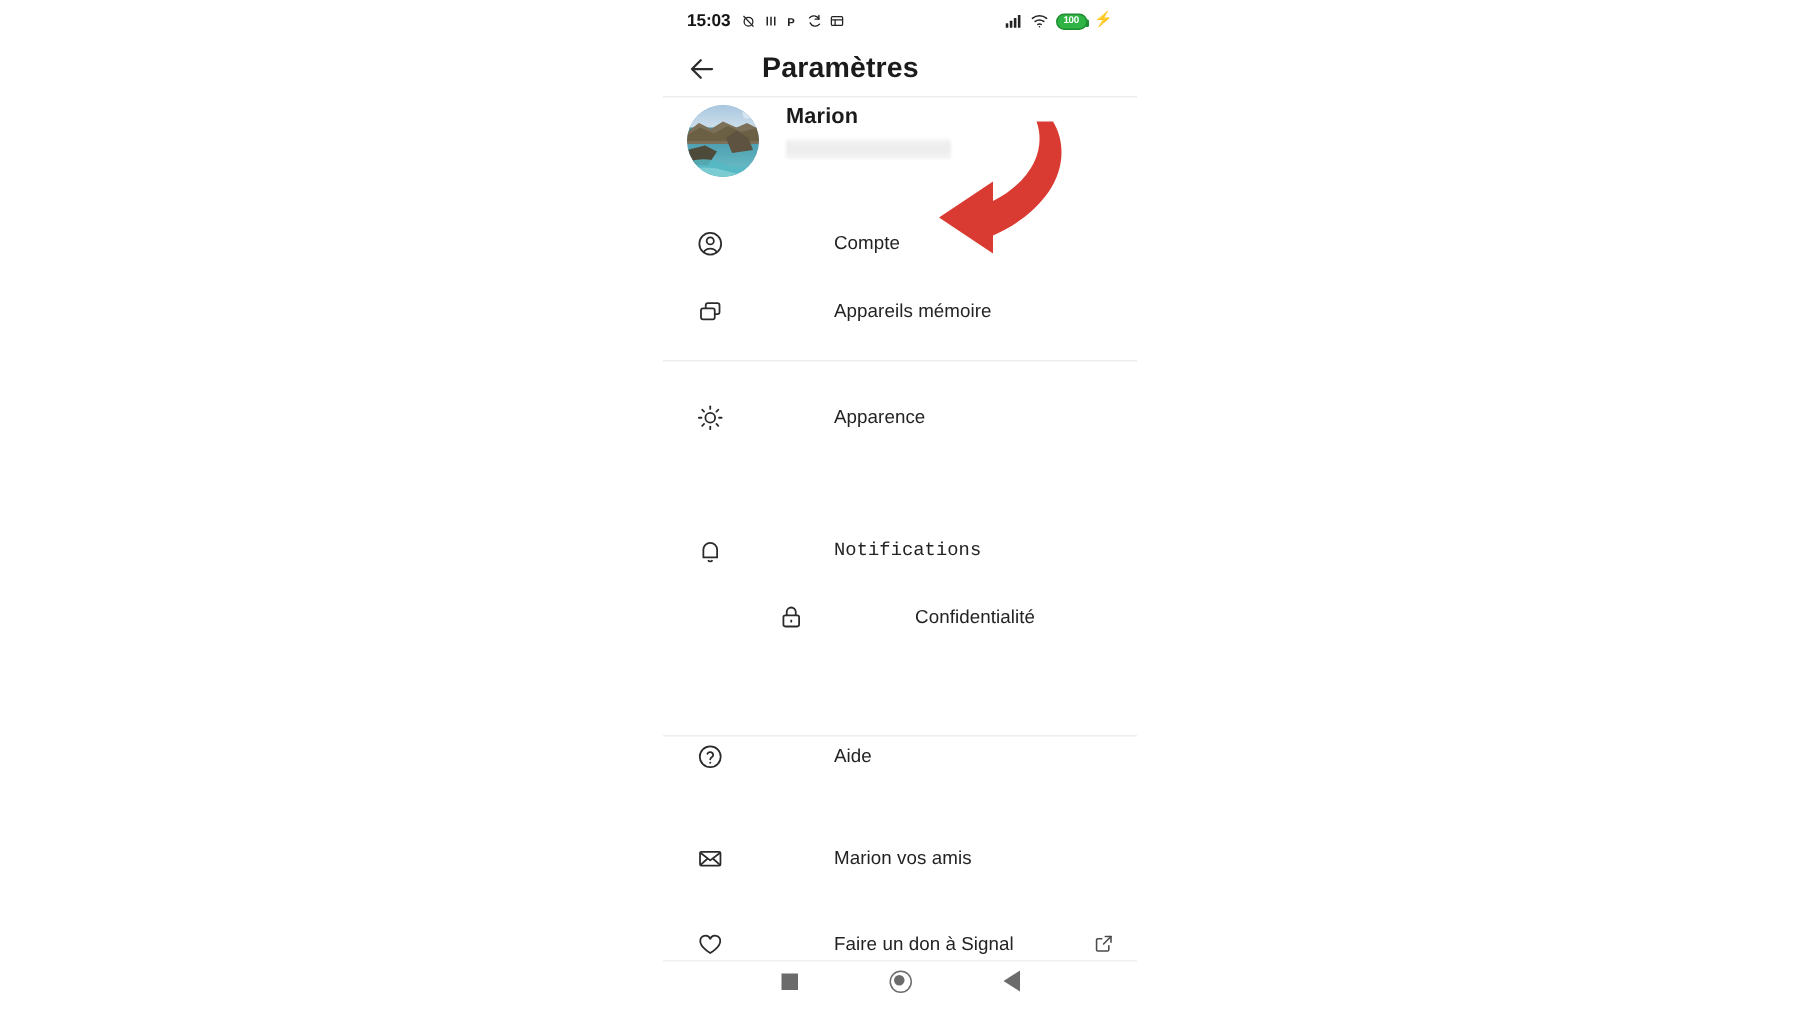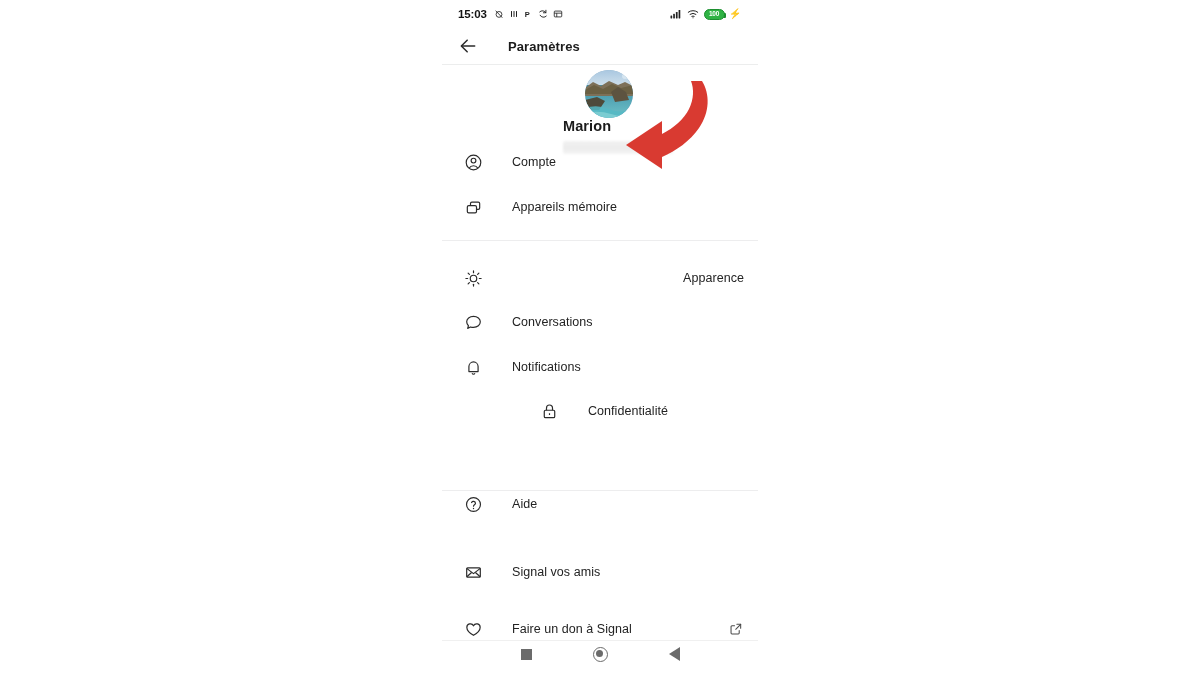--- a/index.html
+++ b/index.html
@@ -99,21 +99,21 @@
     padding-left: 16px;
     box-sizing: border-box;
   }
   #back-btn {
     width: 24px; height: 24px;
     display: flex; align-items: center; justify-content: center;
     cursor: pointer;
   }
   #page-title {
     margin-left: 28px;
-    font-size: 13px;
+    font-size: 19px;
     font-weight: bold;
     color: #1b1b1b;
     letter-spacing: 0.1px;
   }
 
   .divider-full {
     position: absolute;
     left: 2px;
     width: 316px;
     height: 1px;
@@ -128,25 +128,24 @@
   }
 
   
   #profile-row {
     position: absolute;
     left: 0;
     top: 70px;
     width: 320px;
     height: 62px;
     display: flex;
-    align-items: center;
+    align-items: flex-start;
     padding-left: 18px;
     box-sizing: border-box;
     cursor: pointer;
-    flex-direction: column;
   }
   #avatar {
     width: 48px; height: 48px;
     border-radius: 50%;
     overflow: hidden;
     flex: 0 0 auto;
     position: relative;
     background: #8fb3cd;
   }
   #avatar svg { display:block; }
@@ -176,20 +175,21 @@
     position: absolute;
     left: 0;
     width: 320px;
     height: 44px;
     display: flex;
     align-items: center;
     padding-left: 22px;
     padding-right: 16px;
     box-sizing: border-box;
     cursor: pointer;
+    gap: 44px;
   }
   .row-icon {
     width: 22px; height: 22px;
     flex: 0 0 auto;
     display: flex; align-items: center; justify-content: center;
     color: #2b2b2b;
   }
   .row-label {
     margin-left: 28px;
     font-size: 12.5px;
@@ -382,47 +382,39 @@
       <svg width="19" height="19" viewBox="0 0 24 24" fill="none" stroke="#2b2b2b" stroke-width="1.5">
         <rect x="8.2" y="5.2" width="11.6" height="9.2" rx="1.8"></rect>
         <rect x="4.2" y="9.6" width="11.6" height="9.2" rx="1.8" fill="#fff"></rect>
       </svg>
     </span>
     <span class="row-label">Appareils mémoire</span>
   </div>
 
   <div class="divider-inset" style="top:240px;"></div>
 
-  <div class="menu-row" style="top:256px;justify-content:space-between;">
+  <div class="menu-row" style="top:256px;">
     <span class="row-icon">
       <svg width="19" height="19" viewBox="0 0 24 24" fill="none" stroke="#2b2b2b" stroke-width="1.5" stroke-linecap="round">
         <circle cx="12" cy="12" r="4.1"></circle>
         <line x1="12" y1="2.4" x2="12" y2="4.6"></line>
           <line x1="12" y1="19.4" x2="12" y2="21.6"></line>
         <line x1="2.4" y1="12" x2="4.6" y2="12"></line>
           <line x1="19.4" y1="12" x2="21.6" y2="12"></line>
         <line x1="5.2" y1="5.2" x2="6.8" y2="6.8"></line>
           <line x1="17.2" y1="17.2" x2="18.8" y2="18.8"></line>
         <line x1="18.8" y1="5.2" x2="17.2" y2="6.8"></line>
           <line x1="6.8" y1="17.2" x2="5.2" y2="18.8"></line>
       </svg>
     </span>
     <span class="row-label">Apparence</span>
   </div>
 
-  <div class="menu-row" style="top:300px;">
-    <span class="row-icon">
-      <svg width="19" height="19" viewBox="0 0 24 24" fill="none" stroke="#2b2b2b" stroke-width="1.5" stroke-linejoin="round">
-        <path d="M12 4.2 C17 4.2 20.6 7.3 20.6 11.2 C20.6 15.1 17 18.2 12 18.2 C10.6 18.2 9.3 18 8.2 17.6 L4.6 19.4 L5.6 16.1 C4.2 14.8 3.4 13.1 3.4 11.2 C3.4 7.3 7 4.2 12 4.2 Z"></path>
-      </svg>
-    </span>
-    <span class="row-label">Conversations</span>
-  </div>
-
-  <div class="menu-row" style="top:345px;">
+
+  <div class="menu-row" style="top:345px;font-family:Liberation Mono, monospace;">
     <span class="row-icon">
       <svg width="19" height="19" viewBox="0 0 24 24" fill="none" stroke="#2b2b2b" stroke-width="1.5" stroke-linejoin="round">
         <path d="M6.2 17.2 L6.2 10.8 A5.8 5.8 0 0 1 17.8 10.8 L17.8 17.2 Z"></path>
         <path d="M10.2 19.4 A2 2 0 0 0 13.8 19.4"></path>
       </svg>
     </span>
     <span class="row-label">Notifications</span>
   </div>
 
   <div class="menu-row" style="top:389px;justify-content:center;">
@@ -452,21 +444,21 @@
 
   <div class="menu-row" style="top:550px;">
     <span class="row-icon">
       <svg width="19" height="19" viewBox="0 0 24 24" fill="none" stroke="#2b2b2b" stroke-width="1.5" stroke-linejoin="round">
         <rect x="3.4" y="6.2" width="17.2" height="11.6" rx="1.2"></rect>
         <polyline points="3.4,6.8 12,13.4 20.6,6.8"></polyline>
         <line x1="3.6" y1="17.4" x2="9.6" y2="12"></line>
         <line x1="20.4" y1="17.4" x2="14.4" y2="12"></line>
       </svg>
     </span>
-    <span class="row-label">Signal vos amis</span>
+    <span class="row-label">Marion vos amis</span>
   </div>
 
   <div class="menu-row" style="top:607px;">
     <span class="row-icon">
       <svg width="19" height="19" viewBox="0 0 24 24" fill="none" stroke="#2b2b2b" stroke-width="1.5" stroke-linejoin="round">
         <path d="M12 19.4 C12 19.4 3.6 14.4 3.6 9.4 A4.4 4.4 0 0 1 12 7.4 A4.4 4.4 0 0 1 20.4 9.4 C20.4 14.4 12 19.4 12 19.4 Z"></path>
       </svg>
     </span>
     <span class="row-label">Faire un don à Signal</span>
     <span class="row-trail">

